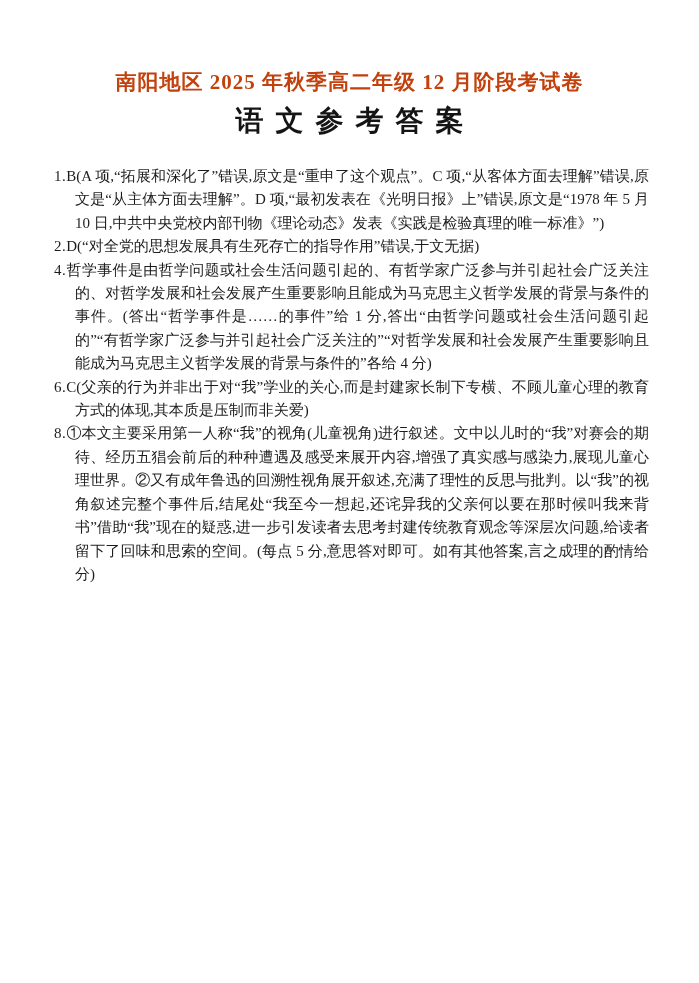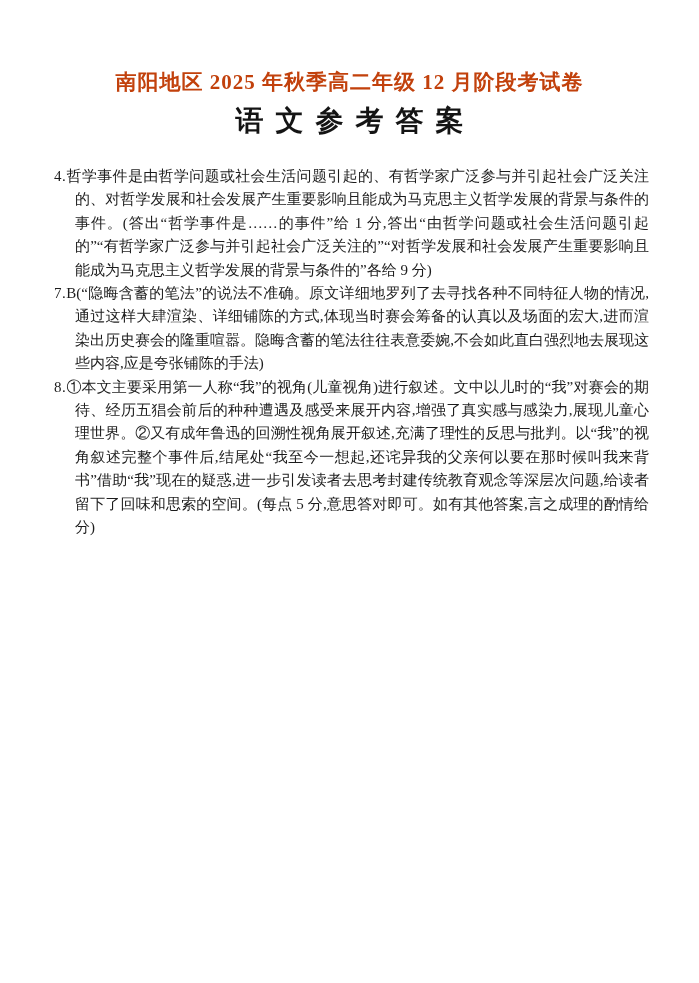--- a/index.html
+++ b/index.html
@@ -56,19 +56,21 @@
 </style>
 </head>
 <body>
 
 <div class="page">
 
   <h1 class="title">南阳地区 2025 年秋季高二年级 12 月阶段考试卷</h1>
   <h2 class="subtitle">语文参考答案</h2>
 
   <div class="answers">
-    <p class="item"><span class="num">4.</span><span>哲学事件是由哲学问题或社会生活问题引起的、有哲学家广泛参与并引起社会广泛关注的、对哲学发展和社会发展产生重要影响且能成为马克思主义哲学发展的背景与条件的事件。(答出“哲学事件是……的事件”给 1 分,答出“由哲学问题或社会生活问题引起的”“有哲学家广泛参与并引起社会广泛关注的”“对哲学发展和社会发展产生重要影响且能成为马克思主义哲学发展的背景与条件的”各给 9 分)</span></p>
-    <p class="item"><span class="num">7.</span><span>B(“隐晦含蓄的笔法”的说法不准确。原文详细地罗列了去寻找各种不同特征人物的情况,通过这样大肆渲染、详细铺陈的方式,体现当时赛会筹备的认真以及场面的宏大,进而渲染出历史赛会的隆重喧嚣。隐晦含蓄的笔法往往表意委婉,不会如此直白强烈地去展现这些内容,应是夸张铺陈的手法)</span></p>
+    <p class="item"><span class="num">1.</span><span>B(A 项,“拓展和深化了”错误,原文是“重申了这个观点”。C 项,“从客体方面去理解”错误,原文是“从主体方面去理解”。D 项,“最初发表在《光明日报》上”错误,原文是“1978 年 5 月 10 日,中共中央党校内部刊物《理论动态》发表《实践是检验真理的唯一标准》”)</span></p>
+    <p class="item"><span class="num">2.</span><span>D(“对全党的思想发展具有生死存亡的指导作用”错误,于文无据)</span></p>
+    <p class="item"><span class="num">4.</span><span>哲学事件是由哲学问题或社会生活问题引起的、有哲学家广泛参与并引起社会广泛关注的、对哲学发展和社会发展产生重要影响且能成为马克思主义哲学发展的背景与条件的事件。(答出“哲学事件是……的事件”给 1 分,答出“由哲学问题或社会生活问题引起的”“有哲学家广泛参与并引起社会广泛关注的”“对哲学发展和社会发展产生重要影响且能成为马克思主义哲学发展的背景与条件的”各给 4 分)</span></p>
+    <p class="item"><span class="num">6.</span><span>C(父亲的行为并非出于对“我”学业的关心,而是封建家长制下专横、不顾儿童心理的教育方式的体现,其本质是压制而非关爱)</span></p>
     <p class="item"><span class="num">8.</span><span>①本文主要采用第一人称“我”的视角(儿童视角)进行叙述。文中以儿时的“我”对赛会的期待、经历五猖会前后的种种遭遇及感受来展开内容,增强了真实感与感染力,展现儿童心理世界。②又有成年鲁迅的回溯性视角展开叙述,充满了理性的反思与批判。以“我”的视角叙述完整个事件后,结尾处“我至今一想起,还诧异我的父亲何以要在那时候叫我来背书”借助“我”现在的疑惑,进一步引发读者去思考封建传统教育观念等深层次问题,给读者留下了回味和思索的空间。(每点 5 分,意思答对即可。如有其他答案,言之成理的酌情给分)</span></p>
   </div>
 
 
 </div>
 
 </body></html>

